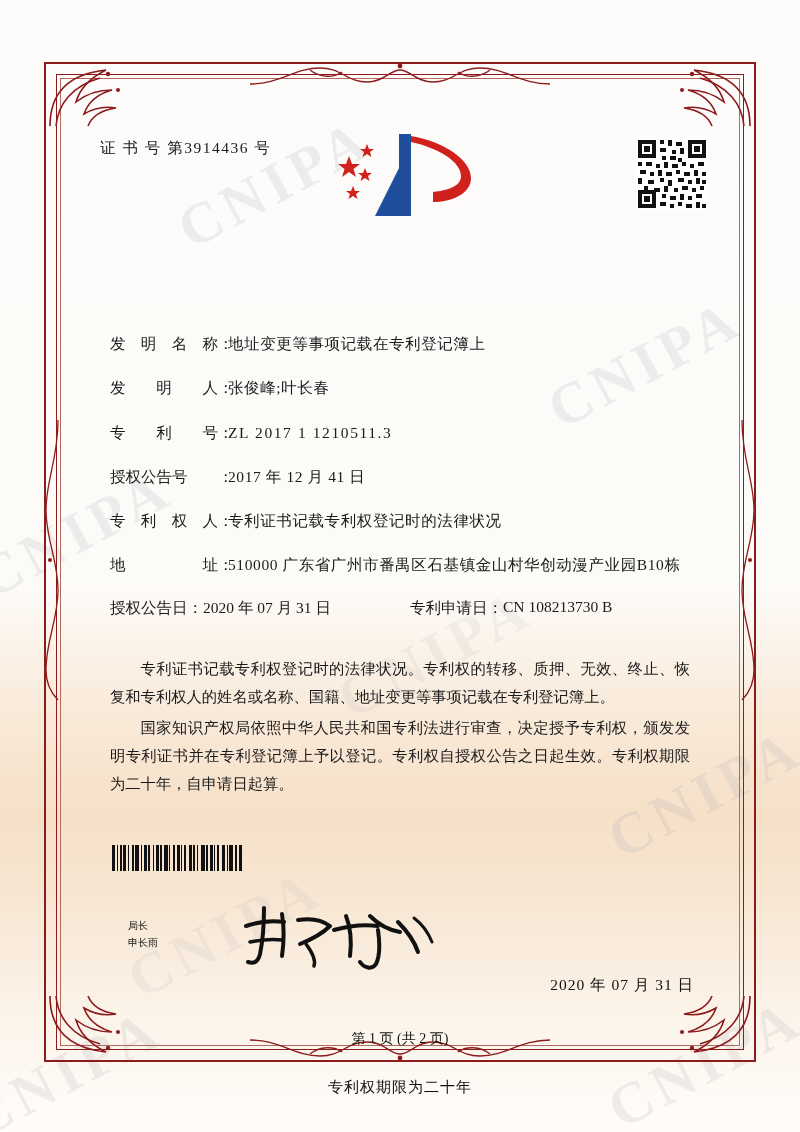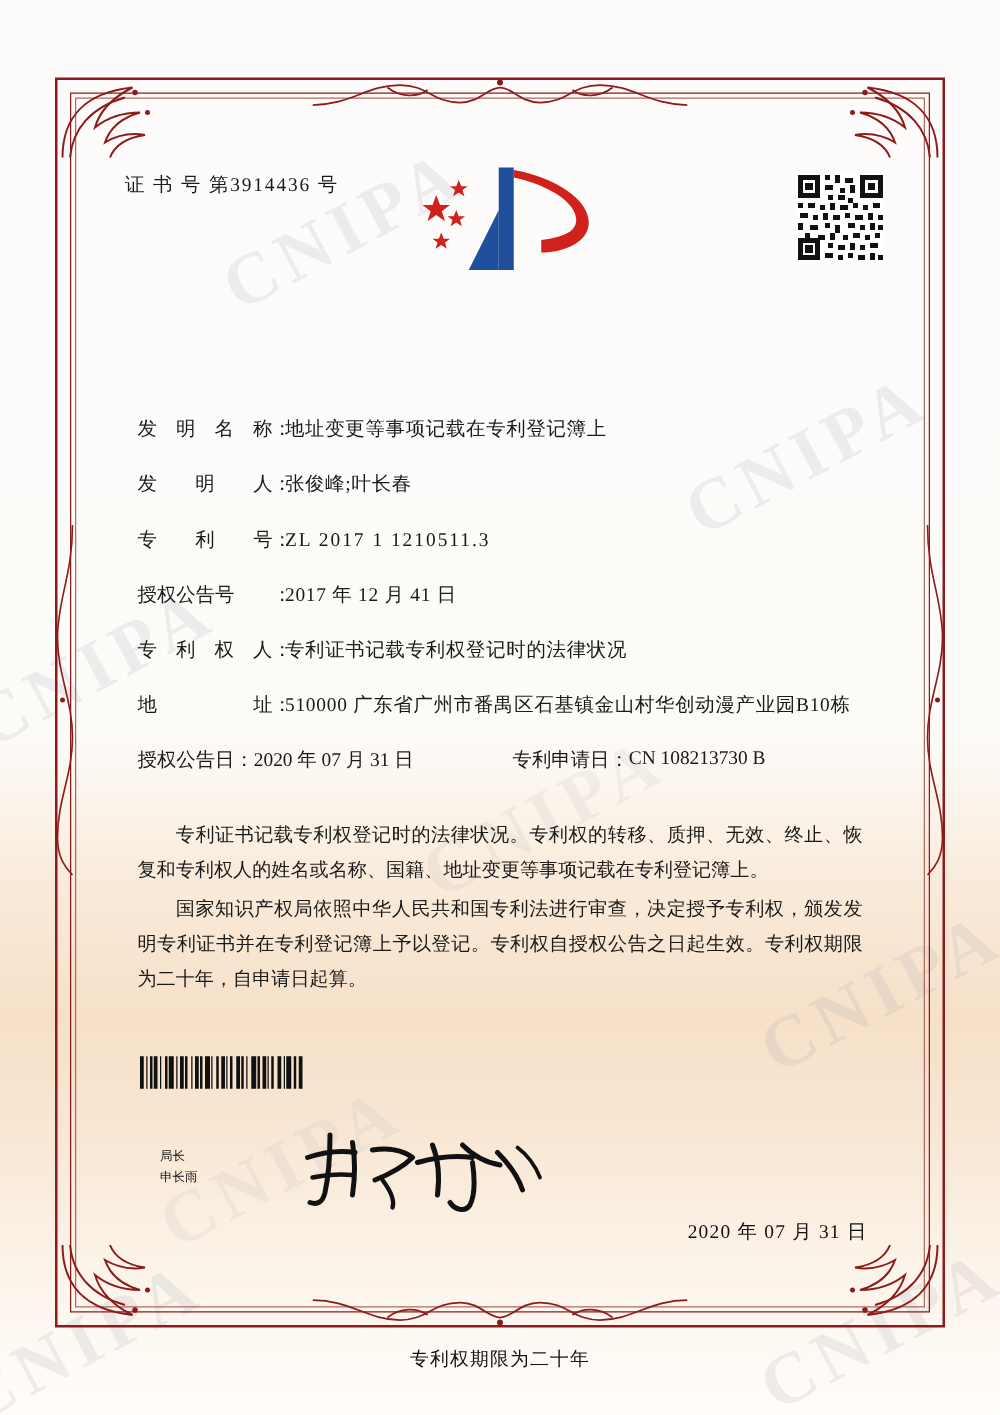--- a/index.html
+++ b/index.html
@@ -620,16 +620,17 @@
         <path d="M132 16 C140 24 150 30 162 32" stroke-width="4"></path>
         <path d="M140 30 C142 44 142 56 138 64 C134 70 126 68 122 62" stroke-width="4"></path>
         <path d="M160 22 C168 30 176 40 180 52" stroke-width="4"></path>
         <path d="M176 18 C184 24 190 32 194 42" stroke-width="3"></path>
       </g>
     </svg>
   </div>
 
   <div class="issue-date">2020 年 07 月 31 日</div>
 
+  <div class="page-num">第 1 页 (共 2 页)</div>
 
   <div class="footer-note">专利权期限为二十年</div>
 
 </div>
 
 </body></html>

